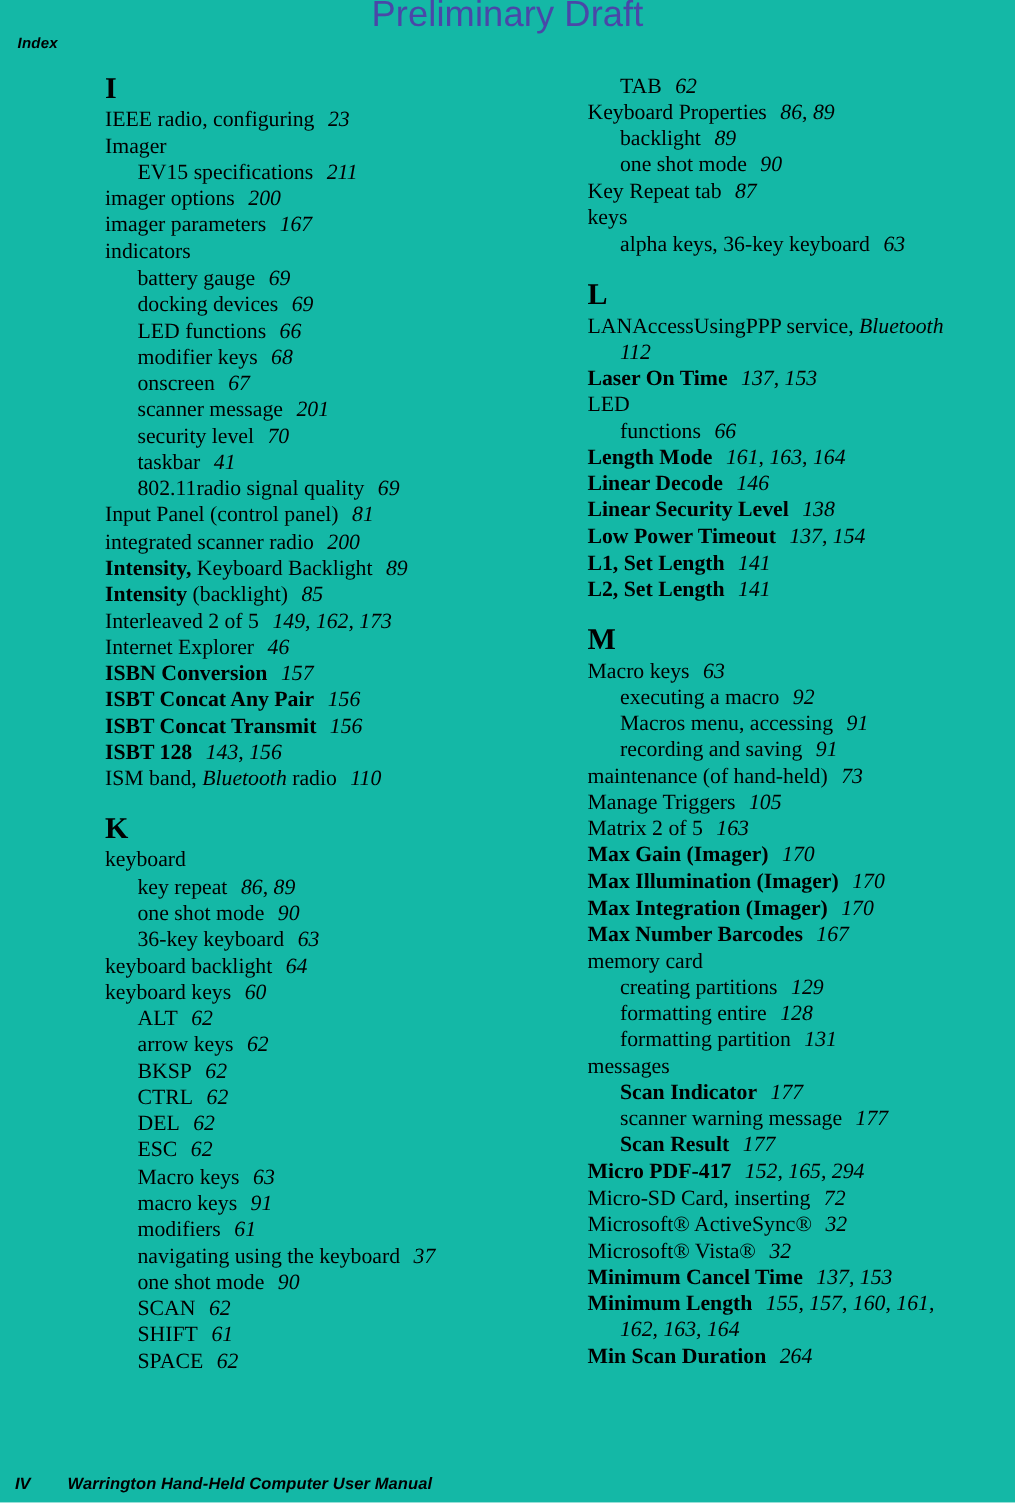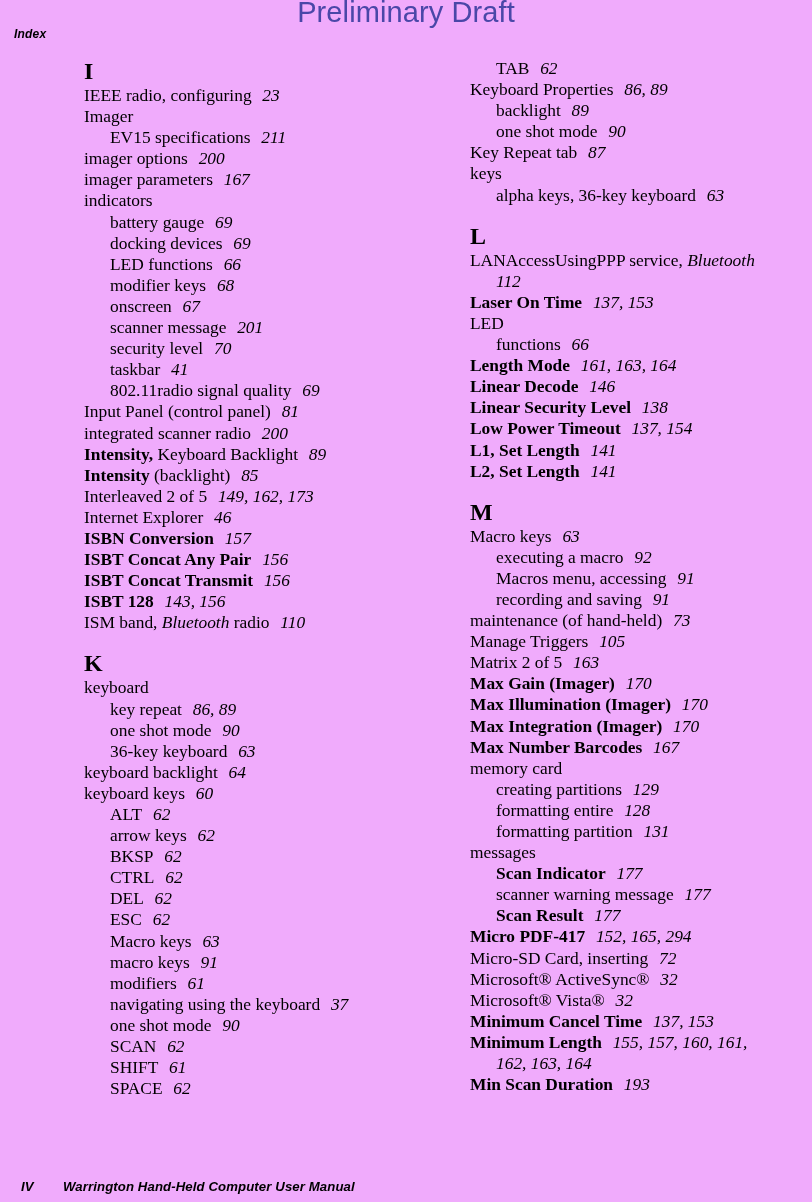--- a/index.html
+++ b/index.html
@@ -4,21 +4,21 @@
 <style>
   html, body {
     margin: 0;
     padding: 0;
     background: #ffffff;
   }
   .page {
     position: relative;
     width: 812px;
     height: 1202px;
-    background: #f0abfc;
+    background: #14b8a6;
     overflow: hidden;
     font-family: "Liberation Serif", "DejaVu Serif", serif;
   }
 
   
   .watermark {
     position: absolute;
     left: 0;
     top: -4px;
     width: 812px;
@@ -84,21 +84,21 @@
   .cont { padding-left: 26px; }
 
   .b  { font-weight: bold; }
   .i  { font-style: italic; }
   .pg { font-style: italic; }
   .gap-wide { display: inline-block; width: 0.62em; }
 
   
   .footer {
     position: absolute;
-    left: 21px;
+    left: 12px;
     bottom: 8px;
     width: 788px;
     font-family: "Liberation Sans", "DejaVu Sans", sans-serif;
     font-style: italic;
     font-weight: bold;
     font-size: 13.2px;
     color: #000000;
     display: flex;
     align-items: flex-start;
   }
@@ -205,21 +205,21 @@
         <div class="entry lvl2"><span class="b">Scan Indicator</span><span class="gap-wide"></span><span class="pg">177</span></div>
         <div class="entry lvl2"><span>scanner warning message</span><span class="gap-wide"></span><span class="pg">177</span></div>
         <div class="entry lvl2"><span class="b">Scan Result</span><span class="gap-wide"></span><span class="pg">177</span></div>
         <div class="entry lvl1"><span class="b">Micro PDF-417</span><span class="gap-wide"></span><span class="pg">152, 165, 294</span></div>
         <div class="entry lvl1"><span>Micro-SD Card, inserting</span><span class="gap-wide"></span><span class="pg">72</span></div>
         <div class="entry lvl1"><span>Microsoft® ActiveSync®</span><span class="gap-wide"></span><span class="pg">32</span></div>
         <div class="entry lvl1"><span>Microsoft® Vista®</span><span class="gap-wide"></span><span class="pg">32</span></div>
         <div class="entry lvl1"><span class="b">Minimum Cancel Time</span><span class="gap-wide"></span><span class="pg">137, 153</span></div>
         <div class="entry lvl1"><span class="b">Minimum Length</span><span class="gap-wide"></span><span class="pg">155, 157, 160, 161,</span></div>
         <div class="entry cont"><span class="pg">162, 163, 164</span></div>
-        <div class="entry lvl1"><span class="b">Min Scan Duration</span><span class="gap-wide"></span><span class="pg">193</span></div>
+        <div class="entry lvl1"><span class="b">Min Scan Duration</span><span class="gap-wide"></span><span class="pg">264</span></div>
       </div>
   </div>
 
   <div class="footer">
     <span class="pageno">IV</span>
     <span class="title">Warrington Hand-Held Computer User Manual</span>
   </div>
 
 </div>
 

